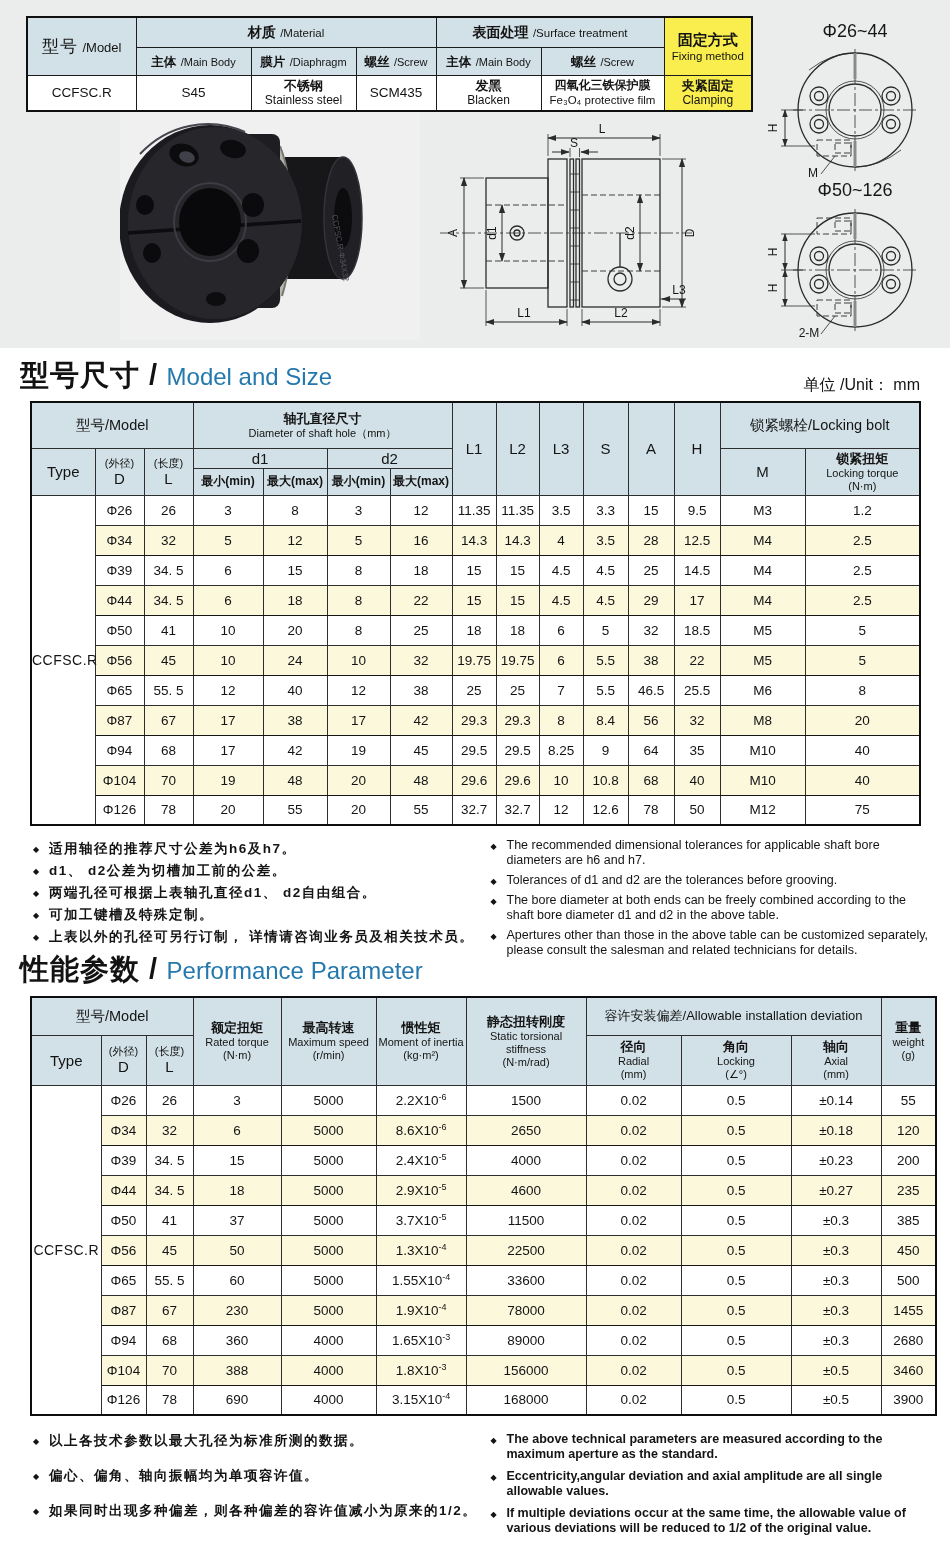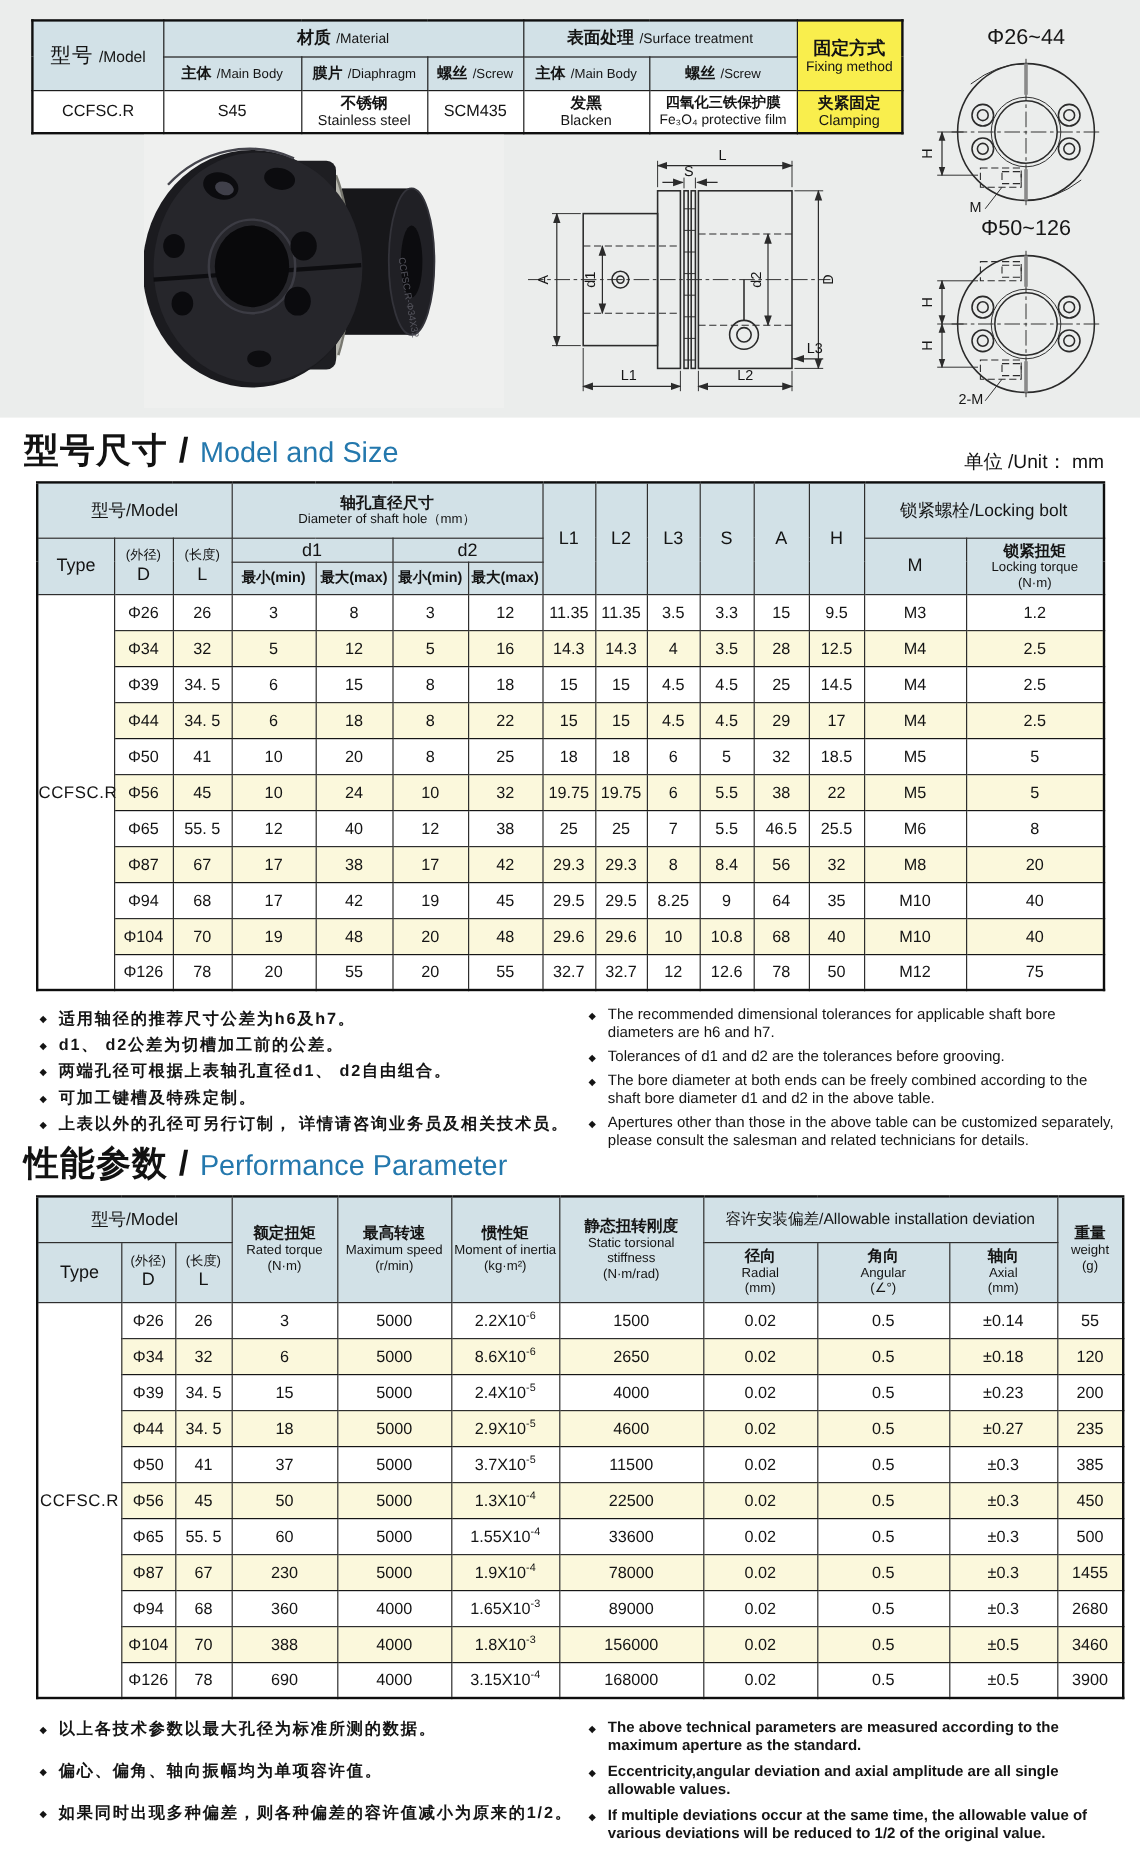--- a/index.html
+++ b/index.html
@@ -646,21 +646,21 @@
           <div class="hp">(长度)</div>
           <div class="hL">L</div>
         </th>
         <th>
           <div class="hz2">径向</div>
           <div class="he">Radial</div>
           <div class="he">(mm)</div>
         </th>
         <th>
           <div class="hz2">角向</div>
-          <div class="he">Angular</div>
+          <div class="he">Locking</div>
           <div class="he">(∠°)</div>
         </th>
         <th>
           <div class="hz2">轴向</div>
           <div class="he">Axial</div>
           <div class="he">(mm)</div>
         </th>
       </tr>
     </thead>
     <tbody>

